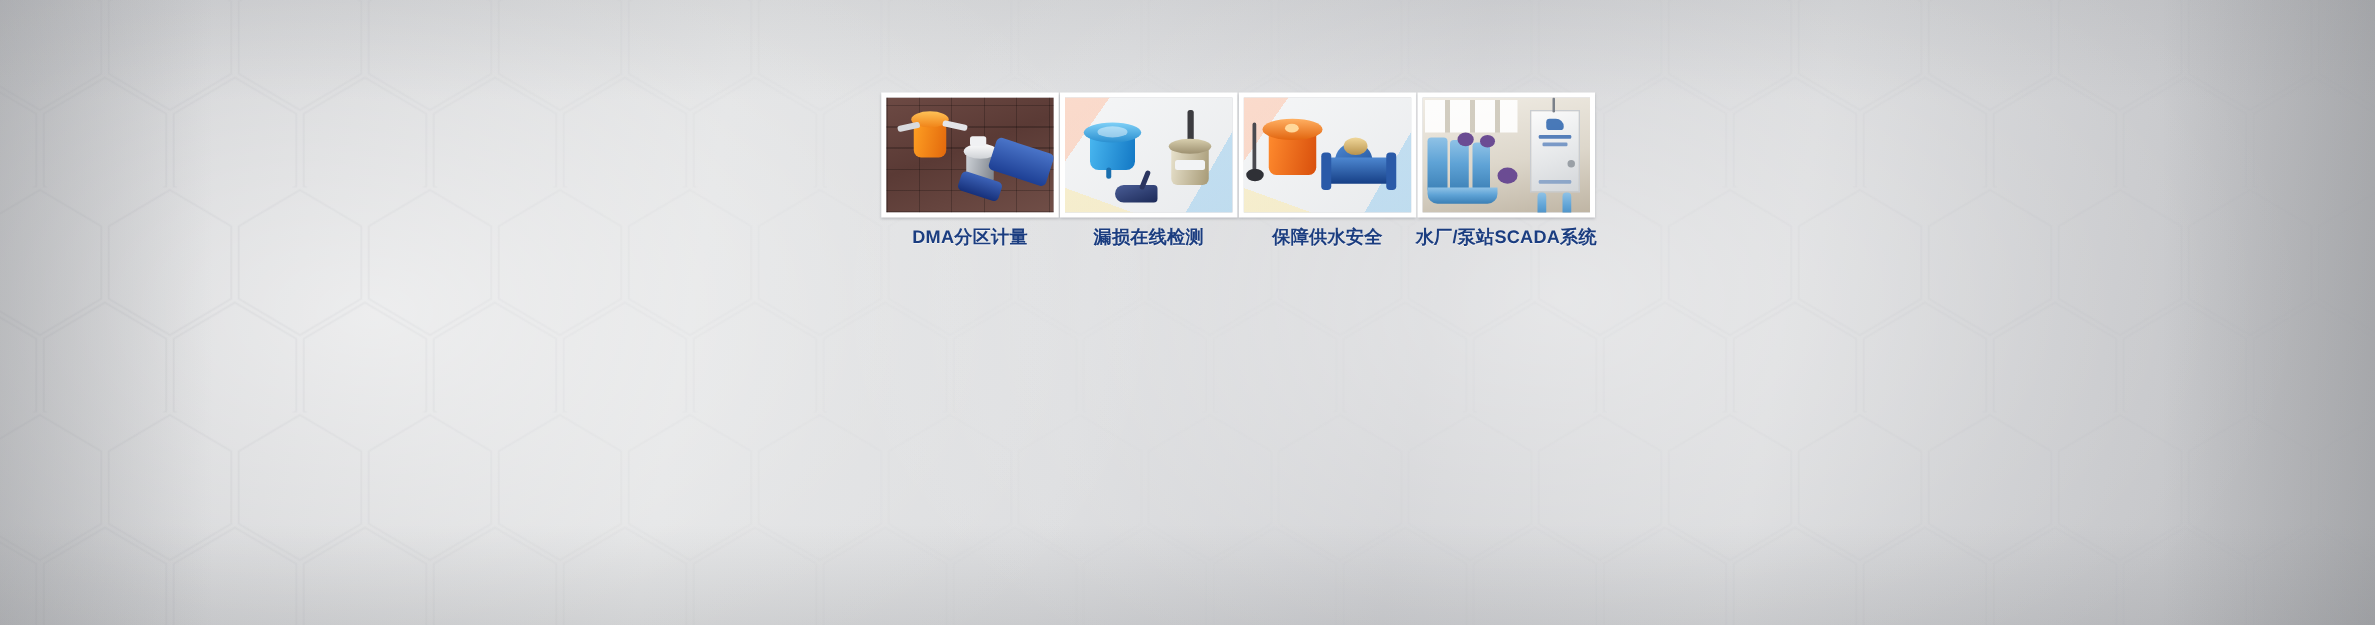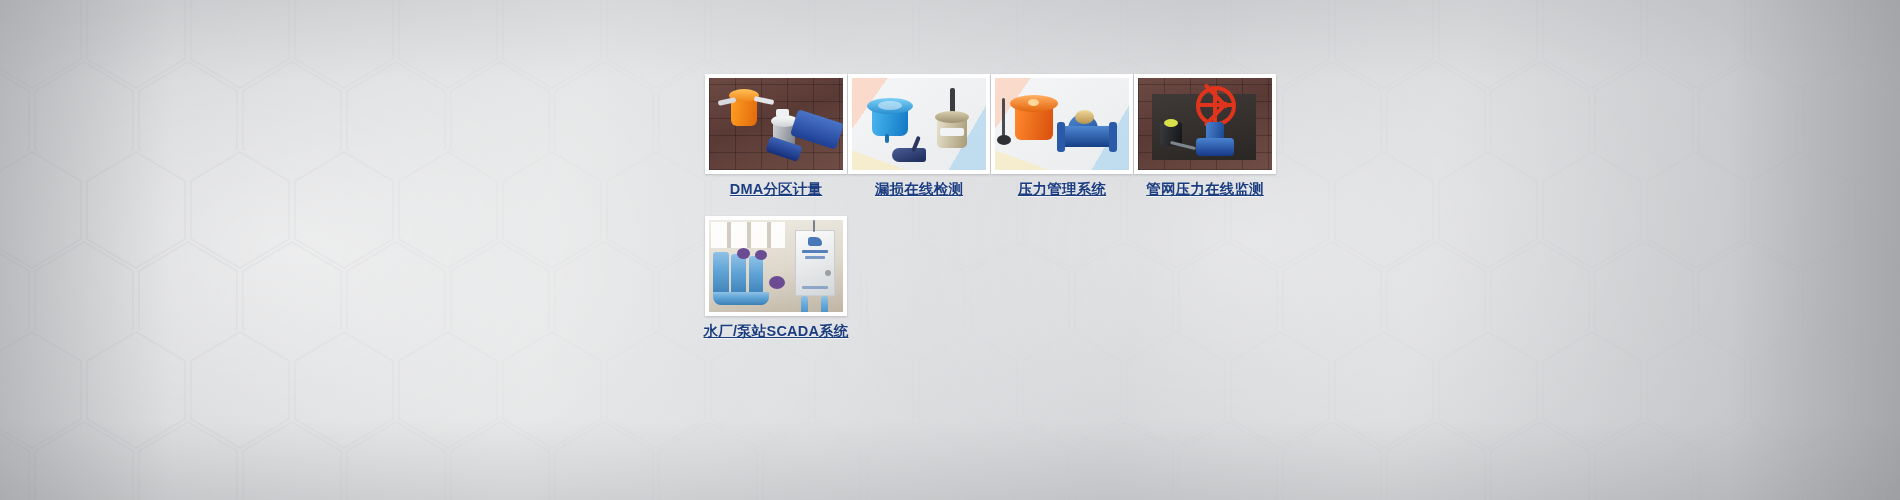--- a/index.html
+++ b/index.html
@@ -84,21 +84,20 @@
   .caption {
     position:absolute;
     left:-14px; right:-14px; top:106px;
     text-align:center;
     font-size:14.5px;
     font-weight:bold;
     color:#1b3d80;
     white-space:nowrap;
     letter-spacing:0.2px;
     text-shadow:0 1px 0 rgba(255,255,255,0.55);
-    text-decoration:underline;
   }
 
   
   .brick {
     position:absolute; inset:0;
     background:
       repeating-linear-gradient(90deg, rgba(0,0,0,0.22) 0 1px, rgba(0,0,0,0) 1px 26px),
       repeating-linear-gradient(0deg, rgba(0,0,0,0.22) 0 1px, rgba(0,0,0,0) 1px 17px),
       linear-gradient(160deg,#6d4a44 0%,#5a3a35 45%,#704e47 100%);
   }
@@ -215,45 +214,26 @@
           <div class="disc" style="left:33px;top:21px;width:11px;height:7px;background:#ffd89a;"></div>
           <div class="rod" style="left:7px;top:20px;width:3px;height:38px;background:#4a4a50;"></div>
           <div class="disc" style="left:2px;top:57px;width:14px;height:10px;background:#2f3036;"></div>
           <div class="disc" style="left:73px;top:36px;width:30px;height:30px;background:linear-gradient(150deg,#4f8ad4,#17468e);"></div>
           <div class="disc" style="left:80px;top:32px;width:19px;height:14px;background:linear-gradient(180deg,#f0d79a,#b8934d);"></div>
           <div class="cyl" style="left:66px;top:48px;width:52px;height:21px;background:linear-gradient(180deg,#4d87d0,#163f86);"></div>
           <div class="rod" style="left:62px;top:44px;width:8px;height:30px;background:#2a5aa8;border-radius:3px;"></div>
           <div class="rod" style="left:114px;top:44px;width:8px;height:30px;background:#2a5aa8;border-radius:3px;"></div>
         </div>
       </div>
-      <div class="caption">压力管理系统</div>
-    </div>
-
-
-
-
-    <div class="card">
-      <div class="thumb">
-        <div class="photo">
-          <div class="brick"></div>
-          <div style="position:absolute;left:14px;top:16px;width:104px;height:66px;background:linear-gradient(170deg,#3f3a38,#2a2624);"></div>
-          <div class="valve-red" style="left:58px;top:8px;width:40px;height:40px;"></div>
-          <div class="rod" style="left:75px;top:10px;width:4px;height:36px;background:#e0341c;"></div>
-          <div class="rod" style="left:60px;top:25px;width:36px;height:4px;background:#e0341c;"></div>
-          <div class="rod" style="left:62px;top:16px;width:32px;height:4px;background:#e0341c;transform:rotate(46deg);"></div>
-          <div class="rod" style="left:62px;top:34px;width:32px;height:4px;background:#e0341c;transform:rotate(-46deg);"></div>
-          <div class="cyl" style="left:68px;top:44px;width:18px;height:22px;background:linear-gradient(100deg,#4a83cf,#1a4590);"></div>
-          <div class="cyl" style="left:58px;top:60px;width:38px;height:18px;background:linear-gradient(180deg,#4a83cf,#16398a);border-radius:4px;"></div>
-          <div class="cyl" style="left:22px;top:44px;width:22px;height:24px;background:linear-gradient(100deg,#3a3b40,#141518);border-radius:3px;"></div>
-          <div class="disc" style="left:26px;top:41px;width:14px;height:8px;background:#d8e04a;"></div>
-          <div class="rod" style="left:32px;top:66px;width:26px;height:3px;background:#7d868f;transform:rotate(14deg);"></div>
-        </div>
-      </div>
-      <div class="caption">管网压力在线监测</div>
-    </div>
+      <div class="caption">保障供水安全</div>
+    </div>
+
+
+
+
 
     <div class="card">
       <div class="thumb">
         <div class="photo">
           <div class="wall-room"></div>
           <div style="position:absolute;left:2px;top:2px;width:74px;height:26px;background:repeating-linear-gradient(90deg,#ffffff 0 16px,#cfcabd 16px 20px);opacity:0.9;"></div>
           <div class="pipe-blue" style="left:4px;top:32px;width:16px;height:44px;"></div>
           <div class="pipe-blue" style="left:22px;top:34px;width:15px;height:42px;"></div>
           <div class="pipe-blue" style="left:40px;top:36px;width:14px;height:40px;"></div>
           <div class="pipe-blue" style="left:4px;top:72px;width:56px;height:13px;border-radius:0 0 8px 8px;"></div>

